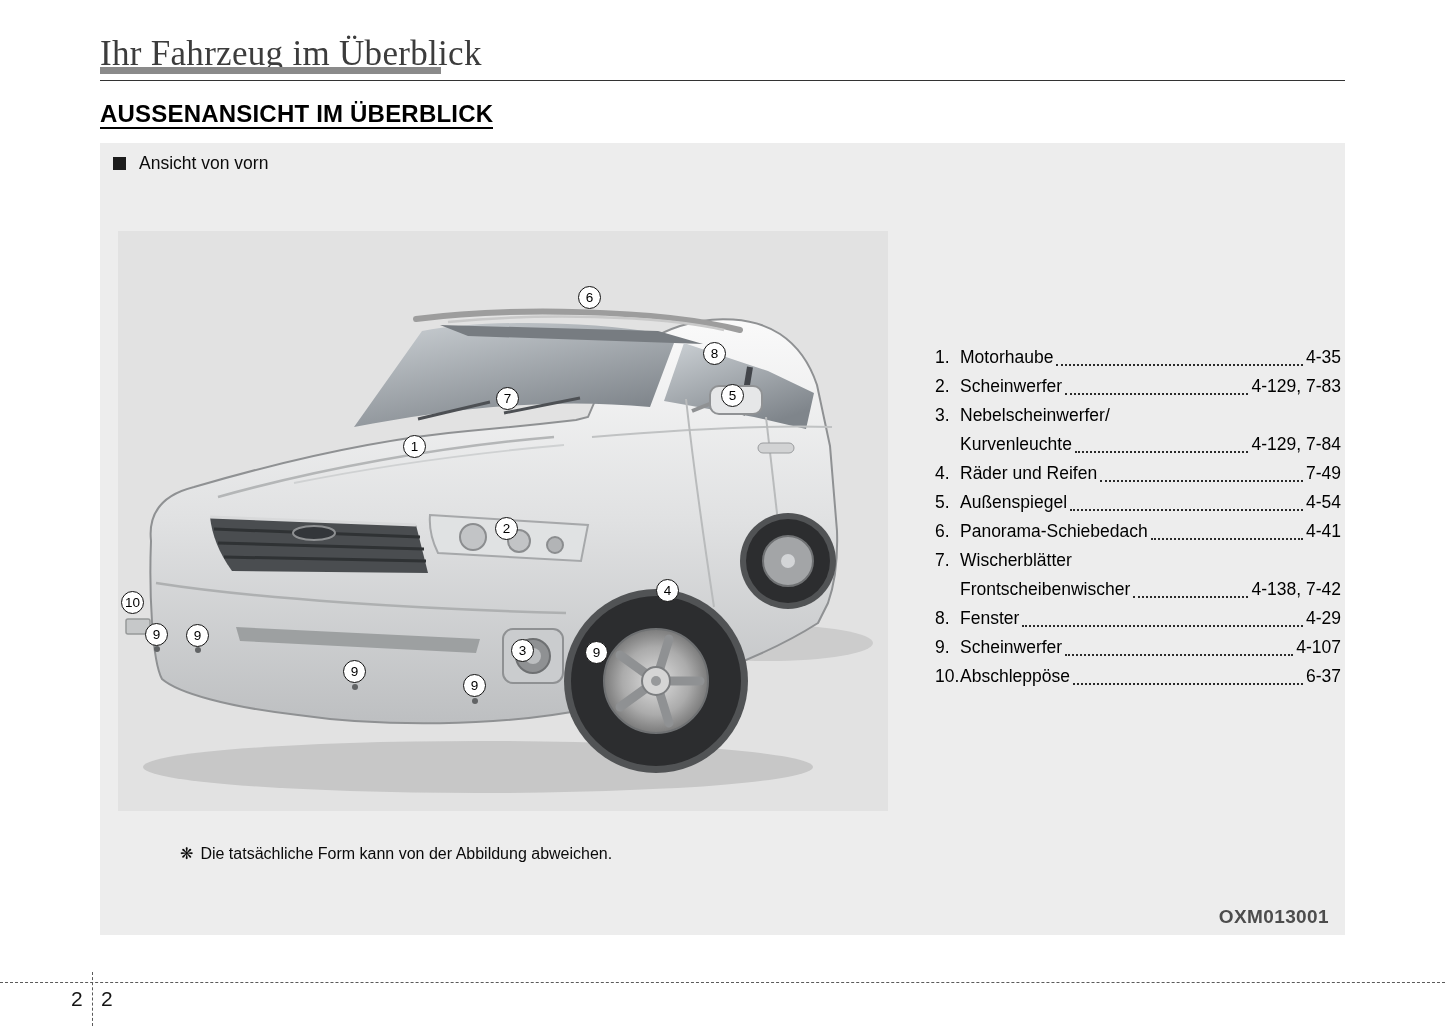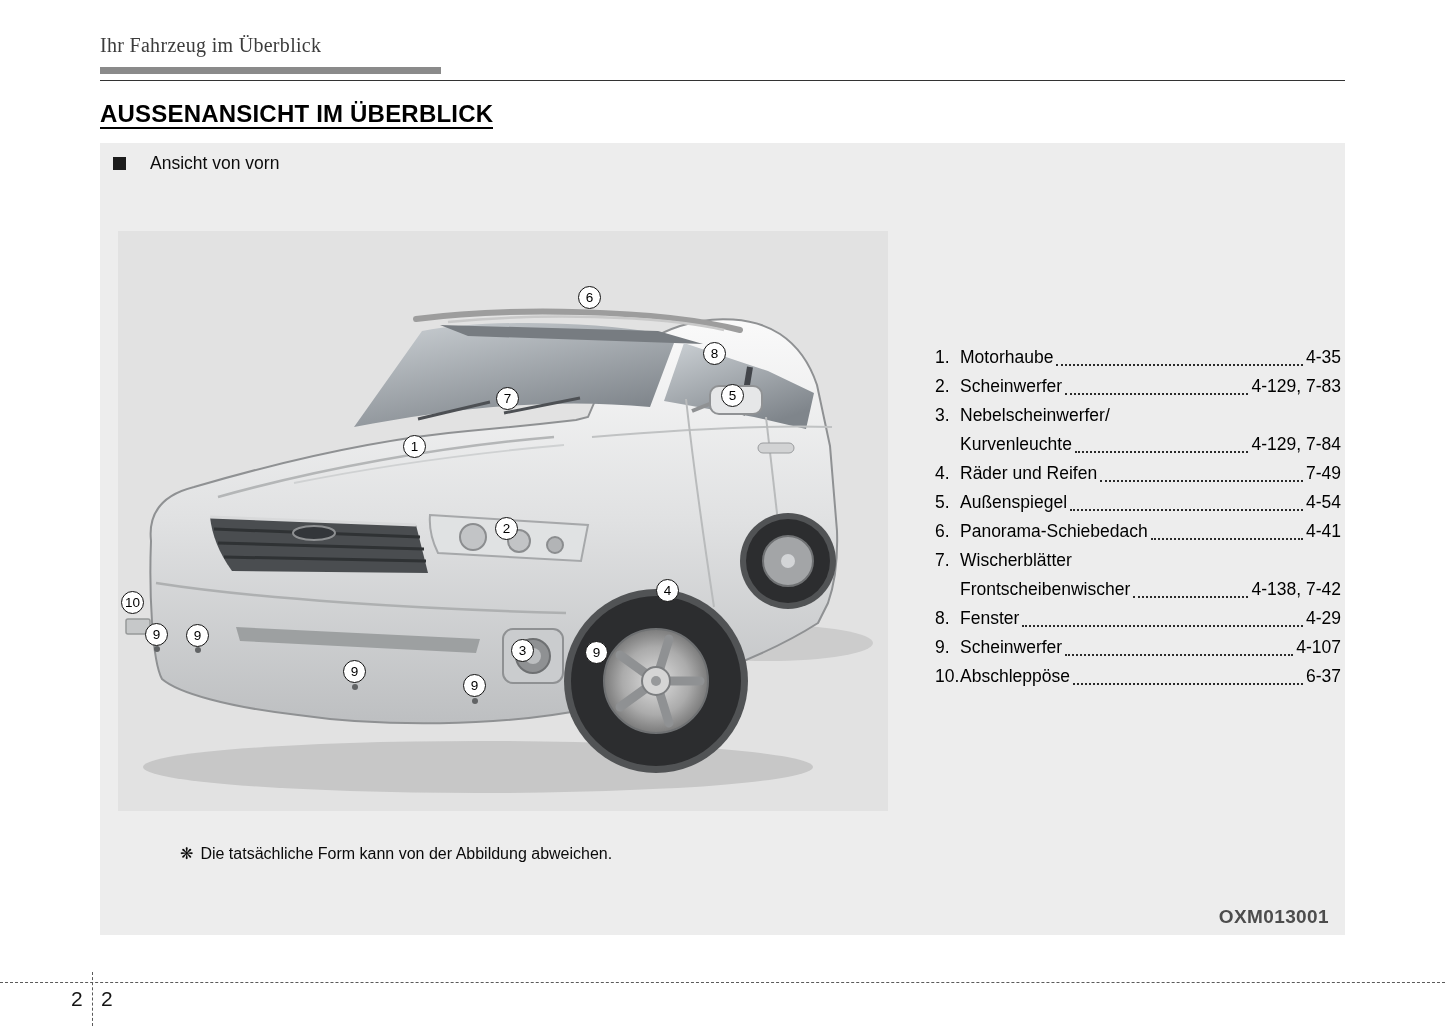--- a/index.html
+++ b/index.html
@@ -5,32 +5,32 @@
   html, body { margin:0; padding:0; background:#fff; }
   .page {
     position:relative; width:1445px; height:1026px; background:#ffffff;
     font-family:"Liberation Sans","DejaVu Sans",sans-serif; overflow:hidden; color:#000;
   }
 
   
   .chapter-title {
     position:absolute; left:100px; top:34px; margin:0;
     font-family:"Liberation Serif","DejaVu Serif",serif;
-    font-weight:normal; font-size:20px; color:#3c3c3c; letter-spacing:.3px;
+    font-weight:normal; font-size:35px; color:#3c3c3c; letter-spacing:.3px;
   }
   .title-bar { position:absolute; left:100px; top:67px; width:341px; height:7px; background:#8a8a8a; }
   .head-rule { position:absolute; left:100px; top:80px; width:1245px; border-top:1.5px solid #333; }
 
   .section-title { position:absolute; left:100px; top:100px; margin:0; font-size:24px; font-weight:700; letter-spacing:.2px; }
   .section-title span { border-bottom:2.5px solid #000; }
 
   
   .panel { position:absolute; left:100px; top:143px; width:1245px; height:792px; background:#ededed; }
 
-  .view-label { position:absolute; left:13px; top:10px; display:flex; align-items:center; gap:24px; font-size:17.5px; color:#0c0c0c; }
+  .view-label { position:absolute; left:13px; top:10px; display:flex; align-items:center; gap:13px; font-size:17.5px; color:#0c0c0c; }
   .sq { width:13px; height:13px; background:#1c1c1c; flex:0 0 auto; }
 
   .illustration { position:absolute; left:18px; top:88px; width:770px; height:580px; background:#e2e2e2; }
   .illustration svg { position:absolute; left:0; top:0; }
 
   .callout {
     position:absolute; width:23px; height:23px; box-sizing:border-box;
     border:1.6px solid #111; border-radius:50%; background:#fff;
     display:flex; align-items:center; justify-content:center;
     font-size:13.5px; line-height:1; color:#000;

